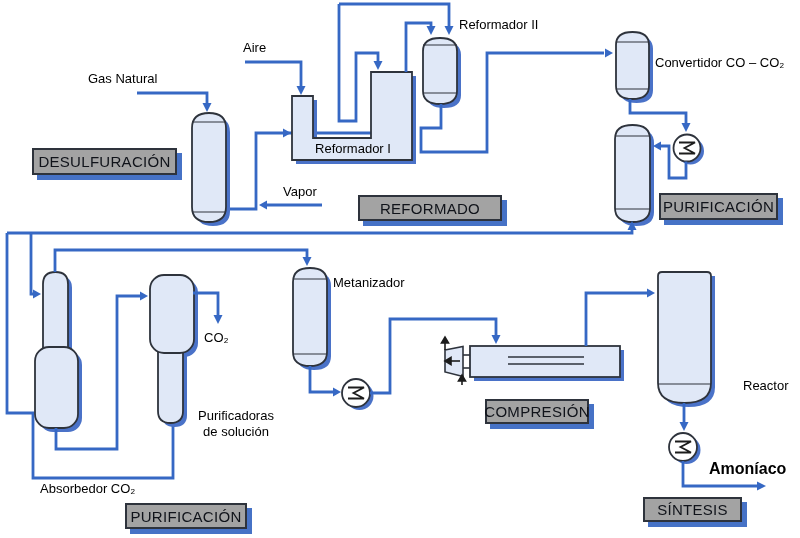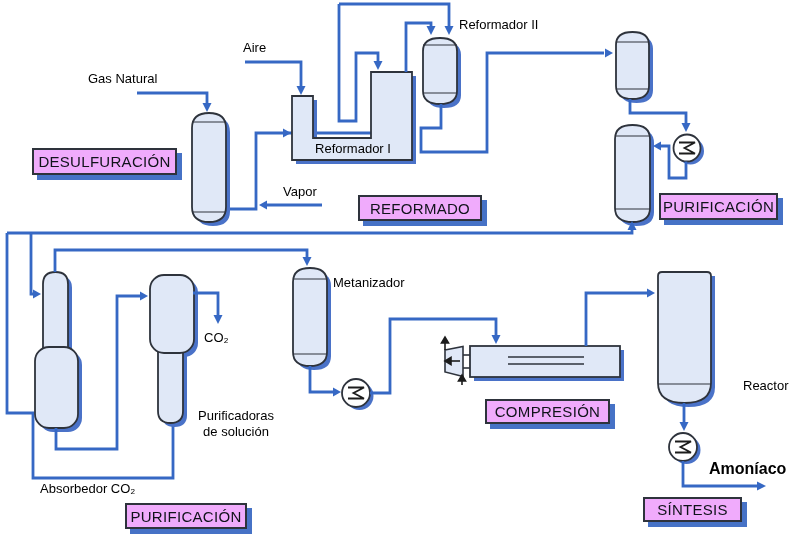--- a/index.html
+++ b/index.html
@@ -8,21 +8,21 @@
     font-family:"Liberation Sans","DejaVu Sans",sans-serif;
   }
   #pipes-svg{position:absolute;left:0;top:0;}
   .ann{
     position:absolute;font-size:13px;color:#000000;white-space:nowrap;line-height:15px;
   }
   .ann.bold{font-weight:bold;font-size:16px;}
   .ann.center{text-align:center;white-space:normal;}
   .stagebox{
     position:absolute;display:flex;align-items:center;justify-content:center;
-    background:#f0abfc;border:2px solid #2e333c;box-shadow:5px 5px 0 #4672c6;
+    background:#a3a3a3;border:2px solid #2e333c;box-shadow:5px 5px 0 #4672c6;
     font-size:15px;letter-spacing:.3px;color:#10131a;white-space:nowrap;box-sizing:border-box;
   }
 </style>
 </head>
 <body>
 
 <div id="stage">
 
   <svg id="pipes-svg" width="800" height="538" viewBox="0 0 800 538">
 
@@ -159,30 +159,31 @@
       <polygon points="679.5,422 688.5,422 684,431"></polygon>
       <polygon points="757,481.5 757,490.5 766,486"></polygon>
     </g>
   </svg>
 
   <div class="ann" style="left:88px;top:71px;">Gas Natural</div>
   <div class="ann" style="left:243px;top:40px;">Aire</div>
   <div class="ann" style="left:283px;top:184px;">Vapor</div>
   <div class="ann" style="left:306px;top:141px;width:94px;text-align:center;">Reformador I</div>
   <div class="ann" style="left:459px;top:17px;">Reformador II</div>
+  <div class="ann" style="left:655px;top:55px;">Convertidor CO – CO₂</div>
   <div class="ann" style="left:333px;top:275px;">Metanizador</div>
   <div class="ann" style="left:204px;top:330px;">CO₂</div>
   <div class="ann center" style="left:186px;top:408px;width:100px;line-height:16px;">
     <span style="display:block;">Purificadoras</span>
     <span style="display:block;">de solución</span>
   </div>
   <div class="ann" style="left:40px;top:481px;">Absorbedor CO₂</div>
   <div class="ann" style="left:743px;top:358px;margin-top:20px;">Reactor</div>
   <div class="ann bold" style="left:709px;top:461px;">Amoníaco</div>
 
   <div class="stagebox" style="left:32px;top:148px;width:145px;height:27px;">DESULFURACIÓN</div>
-  <div class="stagebox" style="left:358px;top:195px;width:124px;height:26px;">REFORMADO</div>
+  <div class="stagebox" style="left:358px;top:195px;width:144px;height:26px;">REFORMADO</div>
   <div class="stagebox" style="left:659px;top:193px;width:119px;height:27px;">PURIFICACIÓN</div>
   <div class="stagebox" style="left:125px;top:503px;width:122px;height:26px;">PURIFICACIÓN</div>
-  <div class="stagebox" style="left:485px;top:399px;width:125px;height:25px;">COMPRESIÓN</div>
+  <div class="stagebox" style="left:485px;top:399px;width:104px;height:25px;">COMPRESIÓN</div>
   <div class="stagebox" style="left:643px;top:497px;width:99px;height:25px;">SÍNTESIS</div>
 
 </div>
 
 </body></html>

